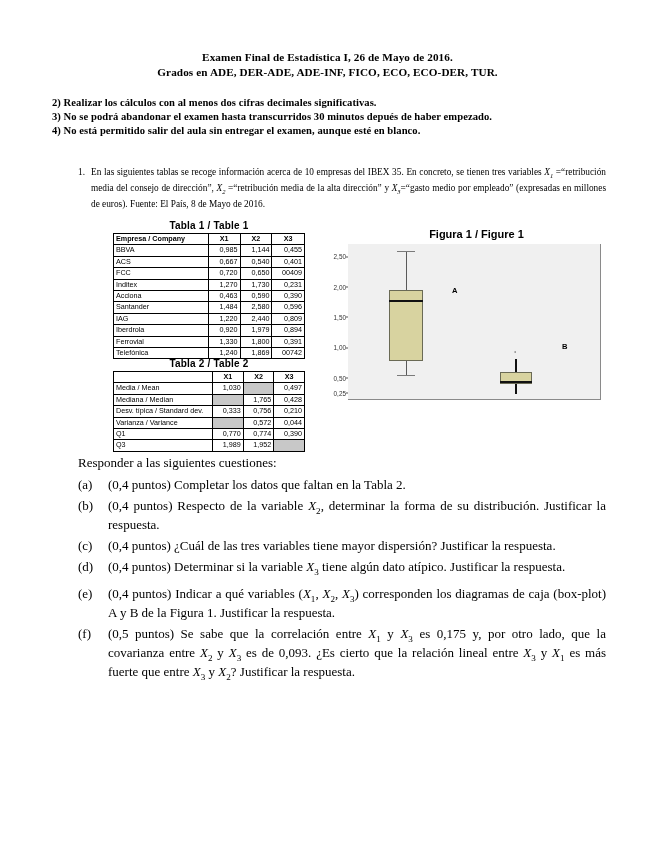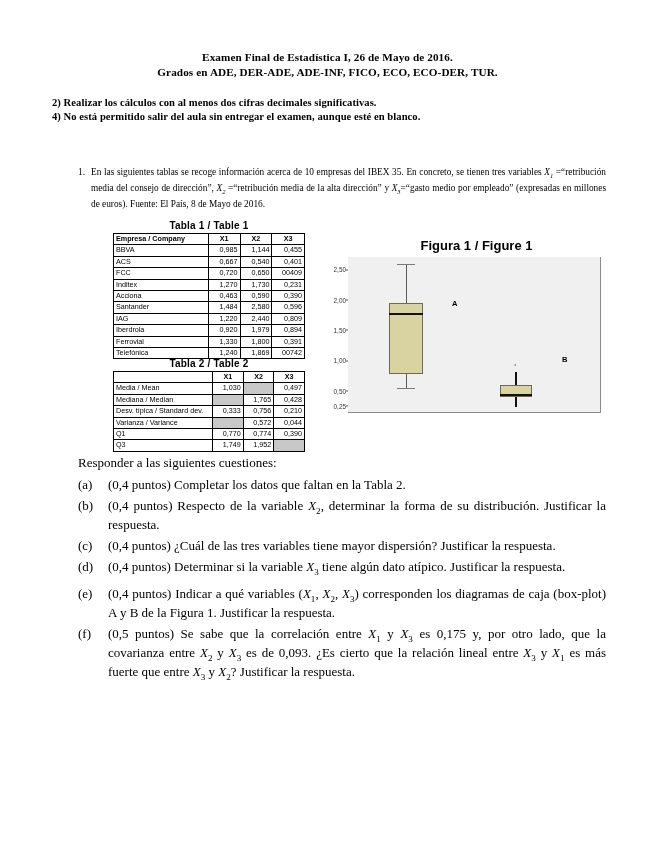--- a/index.html
+++ b/index.html
@@ -129,24 +129,23 @@
     position: absolute;
     left: 330px;
     top: 228px;
     width: 275px;
     height: 185px;
   }
   .fig-caption {
     text-align: center;
     font-family: "Liberation Sans", sans-serif;
     font-weight: bold;
-    font-size: 13px;
+    font-size: 11px;
     margin-left: 18px;
     margin-bottom: 4px;
-    margin-top: 10px;
   }
   .fig-plot {
     position: relative;
     margin-left: 18px;
     width: 252px;
     height: 155px;
     background: #f0f0f0;
     border-right: 1px solid #8a8a8a;
     border-bottom: 1px solid #8a8a8a;
   }
@@ -234,20 +233,21 @@
 
 <div class="page">
 
   <div class="title-block">
     <div>Examen Final de Estadística I, 26 de Mayo de 2016.</div>
     <div class="title-line2">Grados en ADE, DER-ADE, ADE-INF, FICO, ECO, ECO-DER, TUR.</div>
   </div>
 
   <div class="normas">
     <div>2) Realizar los cálculos con al menos dos cifras decimales significativas.</div>
+    <div>3) No se podrá abandonar el examen hasta transcurridos 30 minutos depués de haber empezado.</div>
     <div>4) No está permitido salir del aula sin entregar el examen, aunque esté en blanco.</div>
   </div>
 
   <div class="problem">
     <span class="problem-num">1.</span>
     <div class="problem-body">
       <span>En las siguientes tablas se recoge información acerca de 10 empresas del IBEX 35. En concreto, se tienen tres variables </span><span class="var">X<sub>1</sub></span><span> =“retribución media del consejo de dirección”, </span><span class="var">X<sub>2</sub></span><span> =“retribución media de la alta dirección” y </span><span class="var">X<sub>3</sub></span><span>=“gasto medio por empleado” (expresadas en millones de euros). Fuente: El País, 8 de Mayo de 2016.</span>
     </div>
   </div>
 
@@ -364,21 +364,21 @@
             <td class="numcell">0,044</td>
           </tr>
           <tr>
             <td class="name">Q1</td>
             <td class="numcell">0,770</td>
             <td class="numcell">0,774</td>
             <td class="numcell">0,390</td>
           </tr>
           <tr>
             <td class="name">Q3</td>
-            <td class="numcell">1,749</td>
+            <td class="numcell">1,989</td>
             <td class="numcell">1,952</td>
             <td class="numcell shaded"></td>
           </tr>
         </tbody>
     </table>
   </div>
 
   <div id="figure-wrap">
     <div class="fig-caption">Figura 1 / Figure 1</div>
     <div class="fig-plot" id="fig-plot">

